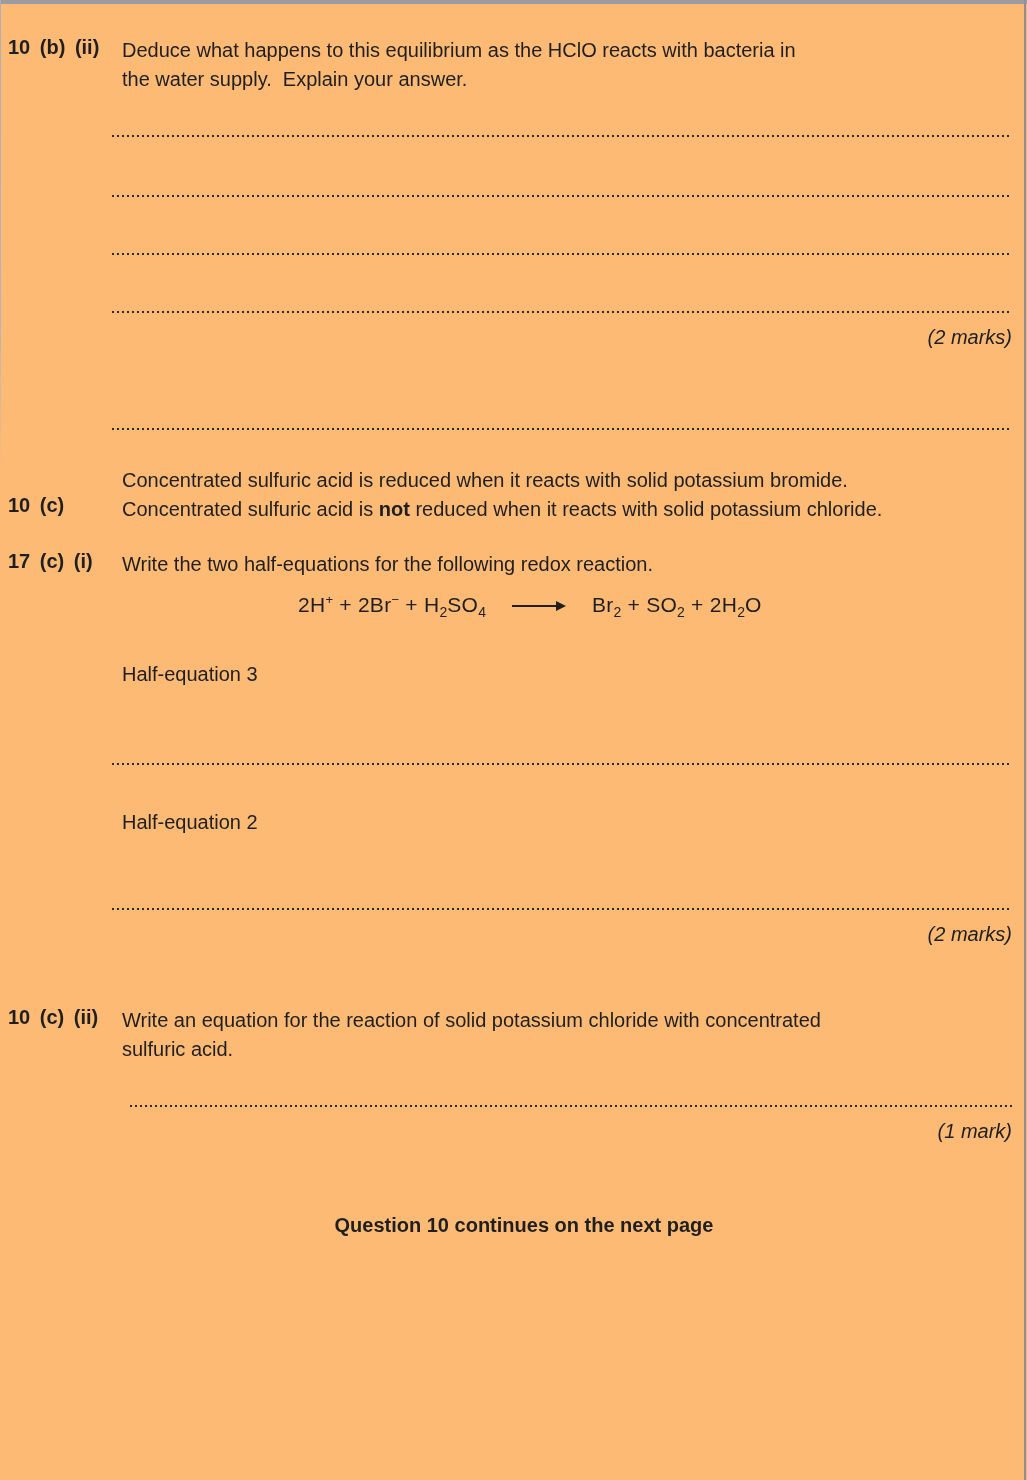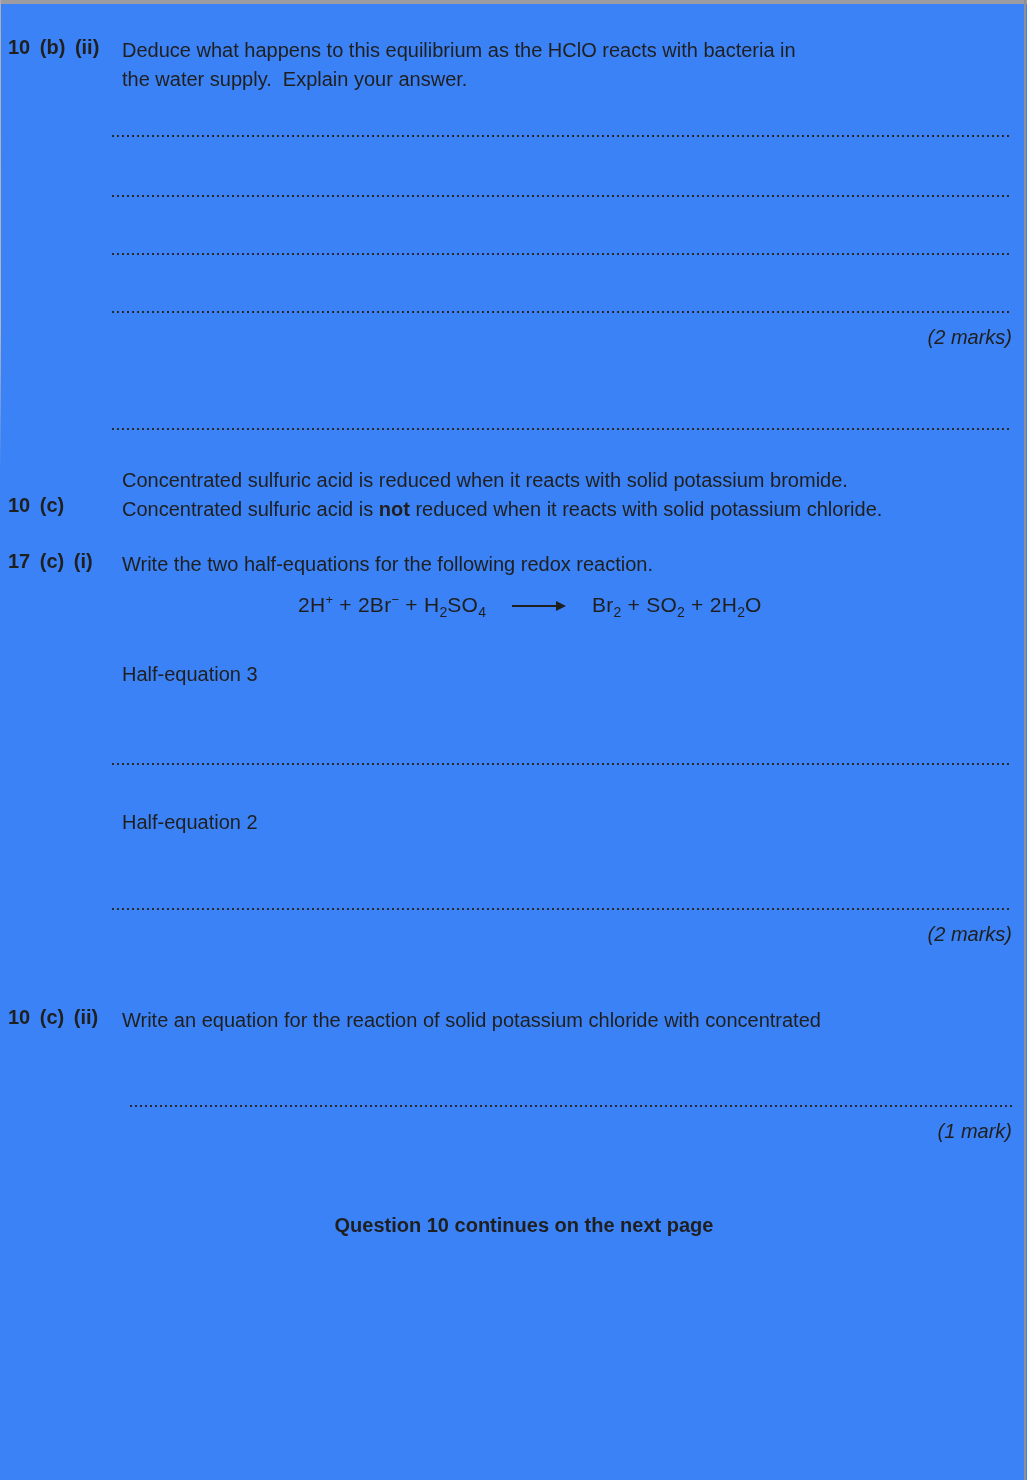--- a/index.html
+++ b/index.html
@@ -1,21 +1,21 @@
 <!DOCTYPE html>
 <html><head>
 <meta charset="utf-8">
 <title>Exam Page</title>
 <style>
   html, body { margin: 0; padding: 0; background: #ffffff; }
   .page {
     position: relative;
     width: 1027px;
     height: 1480px;
-    background: #3b82f6;
+    background: #fdba74;
     font-family: "Liberation Sans", "DejaVu Sans", sans-serif;
     color: #1f1f1f;
     font-size: 20px;
     overflow: hidden;
   }
   
   .border-top {
     position: absolute; top: 0; left: 0; width: 1027px; height: 4px;
     background: #9b9ba1;
   }
@@ -112,19 +112,20 @@
   <div class="pline" style="top:660px">Half-equation 3</div>
   <div class="ansline" style="top:763px; left:112px; width:900px"></div>
 
   <div class="pline" style="top:808px">Half-equation 2</div>
   <div class="ansline" style="top:908px; left:112px; width:900px"></div>
 
   <div class="marks" style="top:923px">(2 marks)</div>
 
   <div class="qlabel" style="top:1006px">10 (c) (ii)</div>
   <div class="pline" style="top:1006px">Write an equation for the reaction of solid potassium chloride with concentrated</div>
+  <div class="pline" style="top:1035px">sulfuric acid.</div>
 
   <div class="ansline" style="top:1105px; left:130px; width:882px"></div>
   <div class="marks" style="top:1120px">(1 mark)</div>
 
   <div class="footer-note">Question 10 continues on the next page</div>
 
 </div>
 
 </body></html>

